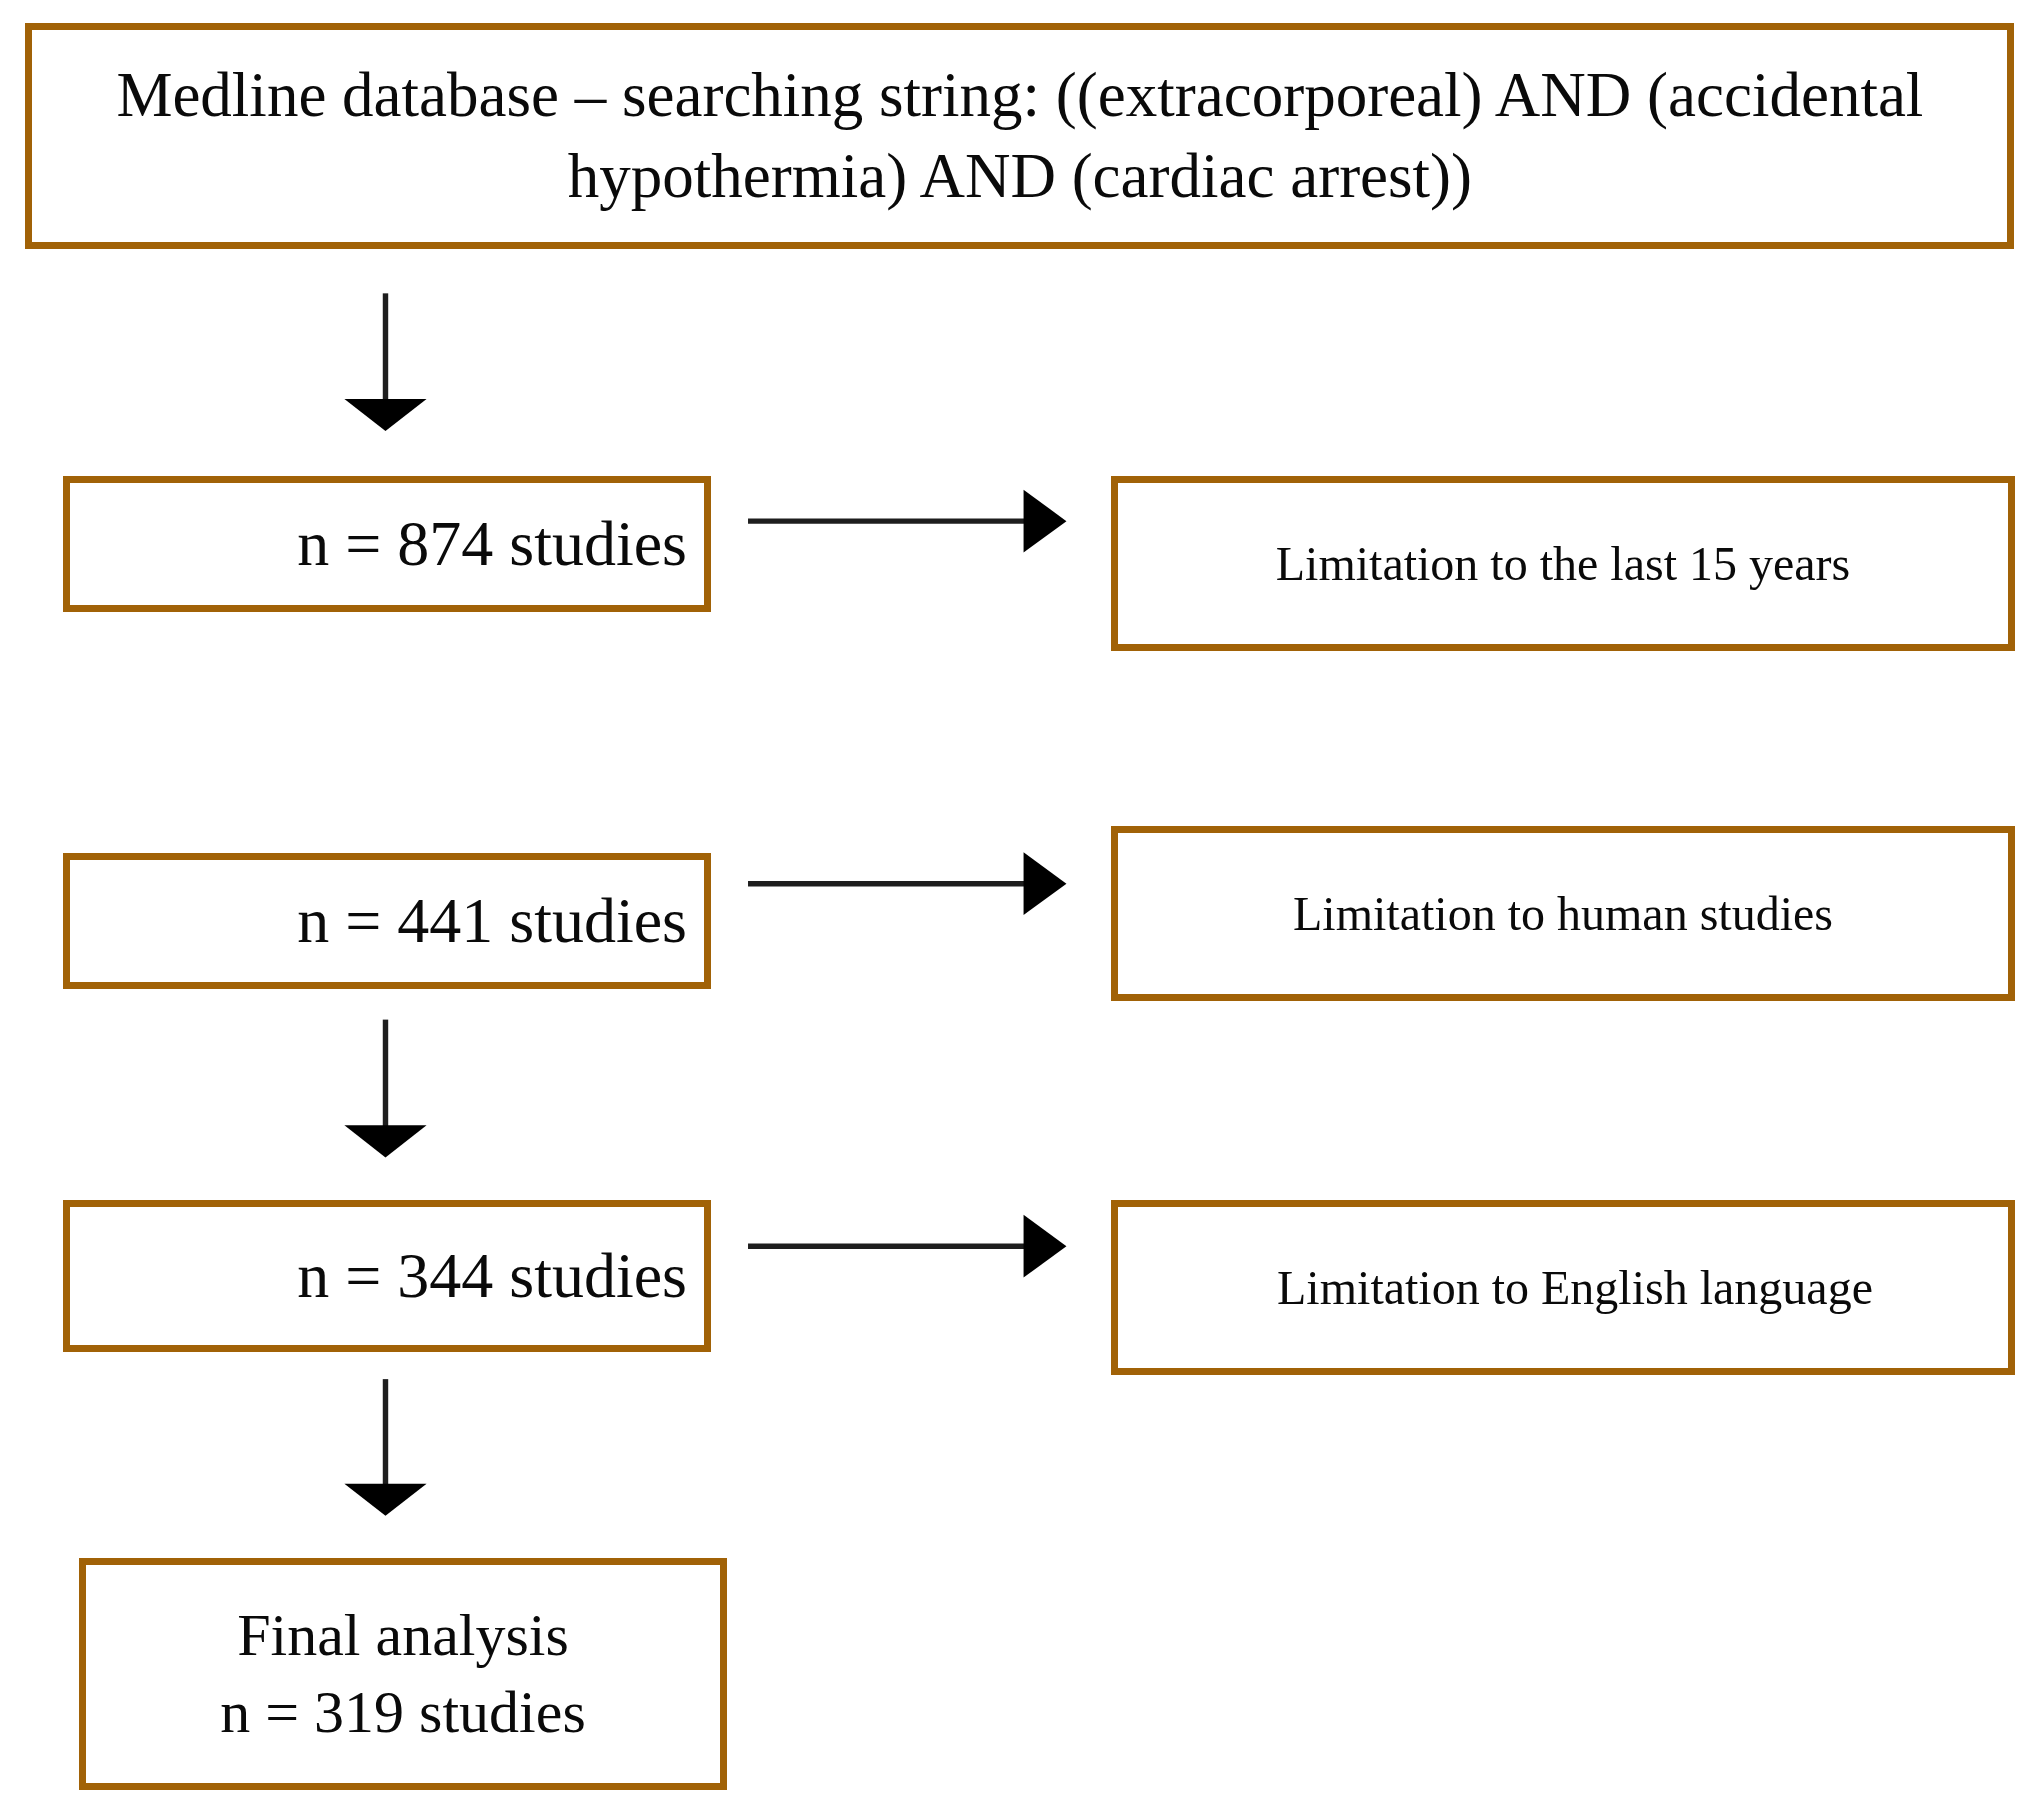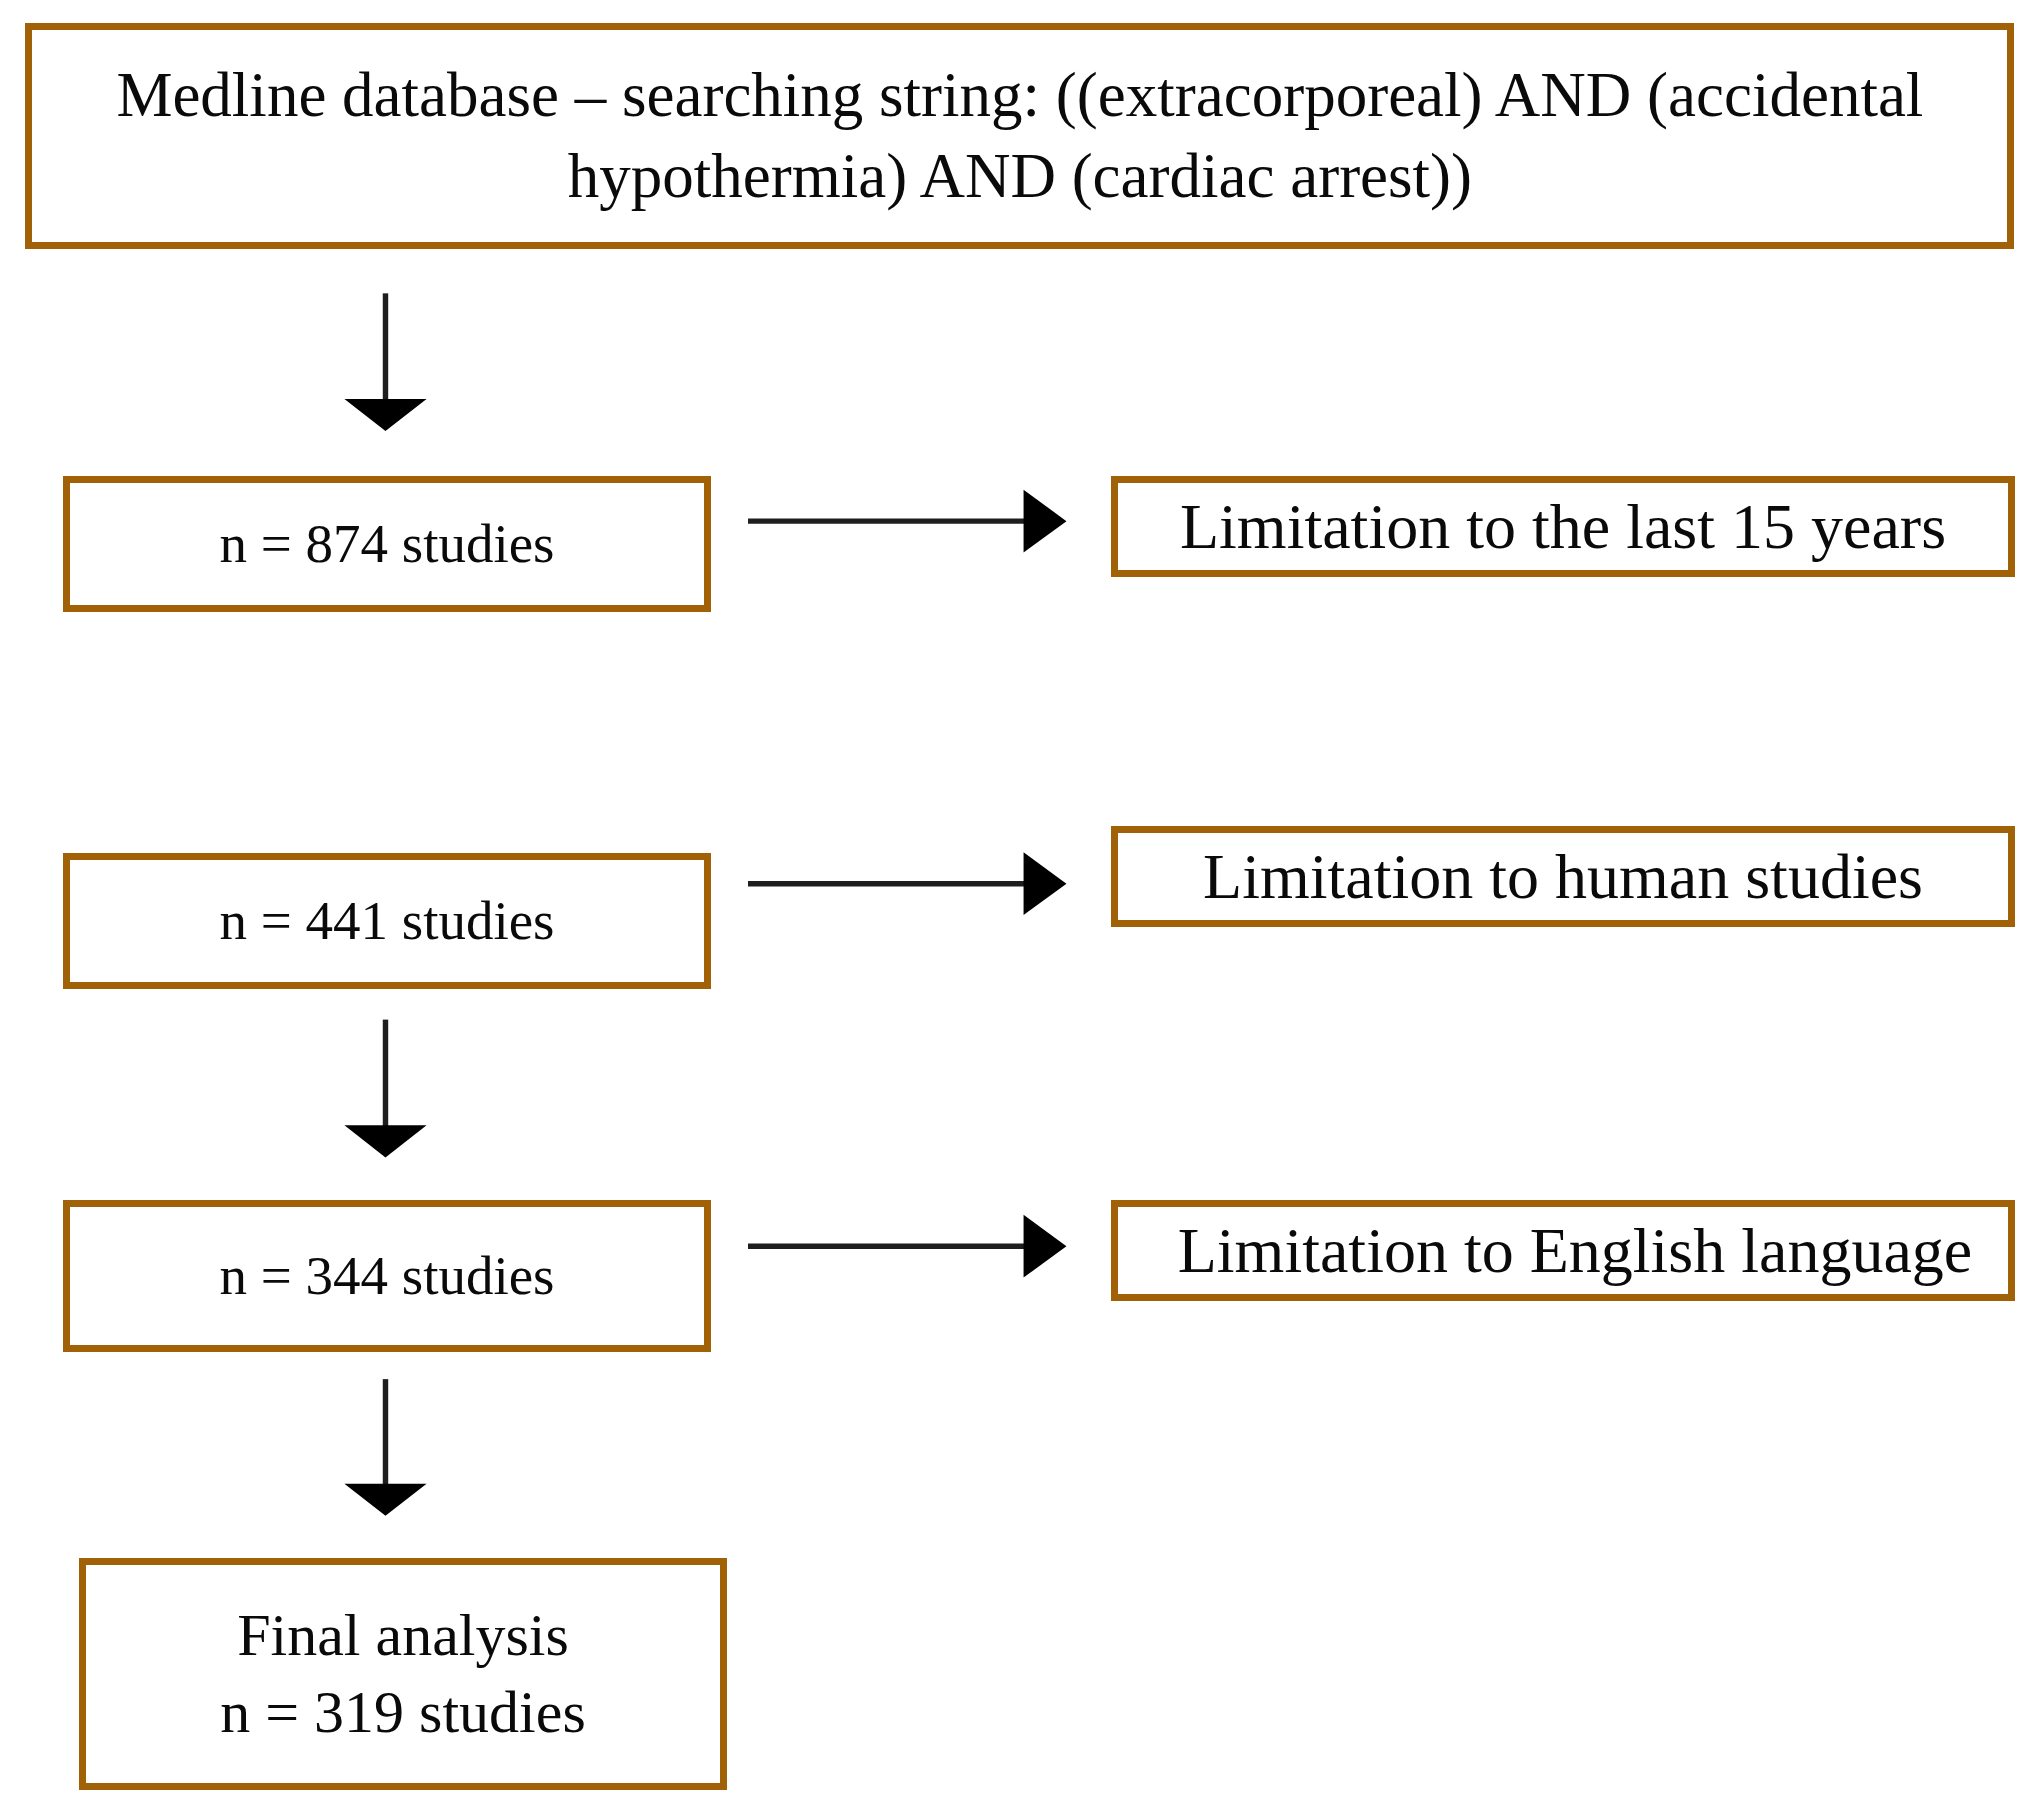--- a/index.html
+++ b/index.html
@@ -43,41 +43,42 @@
     top: 23px;
     width: 1989px;
     height: 226px;
     font-size: 63px;
   }
 
   
   .count-box {
     left: 63px;
     width: 648px;
-    font-size: 55px;
+    font-size: 64px;
+    text-align: right;
   }
   #box-count-874 { top: 476px;  height: 136px; }
   #box-count-441 { top: 837px; height: 136px; margin-top: 16px; }
   #box-count-344 { top: 1200px; height: 152px; }
 
   #box-final {
     left: 63px;
     top: 1558px;
     width: 648px;
     height: 232px;
     font-size: 60px;
     margin-left: 16px;
   }
 
   
   .limit-box {
     left: 1111px;
     width: 904px;
-    height: 101px;
-    font-size: 64px;
+    height: 175px;
+    font-size: 48px;
   }
   #box-limit-years    { top: 476px;  }
   #box-limit-human    { top: 826px; text-align: center; }
   #box-limit-language { top: 1200px; padding-left: 24px; }
 
   
   #arrow-layer {
     position: absolute;
     left: 0;
     top: 0;

